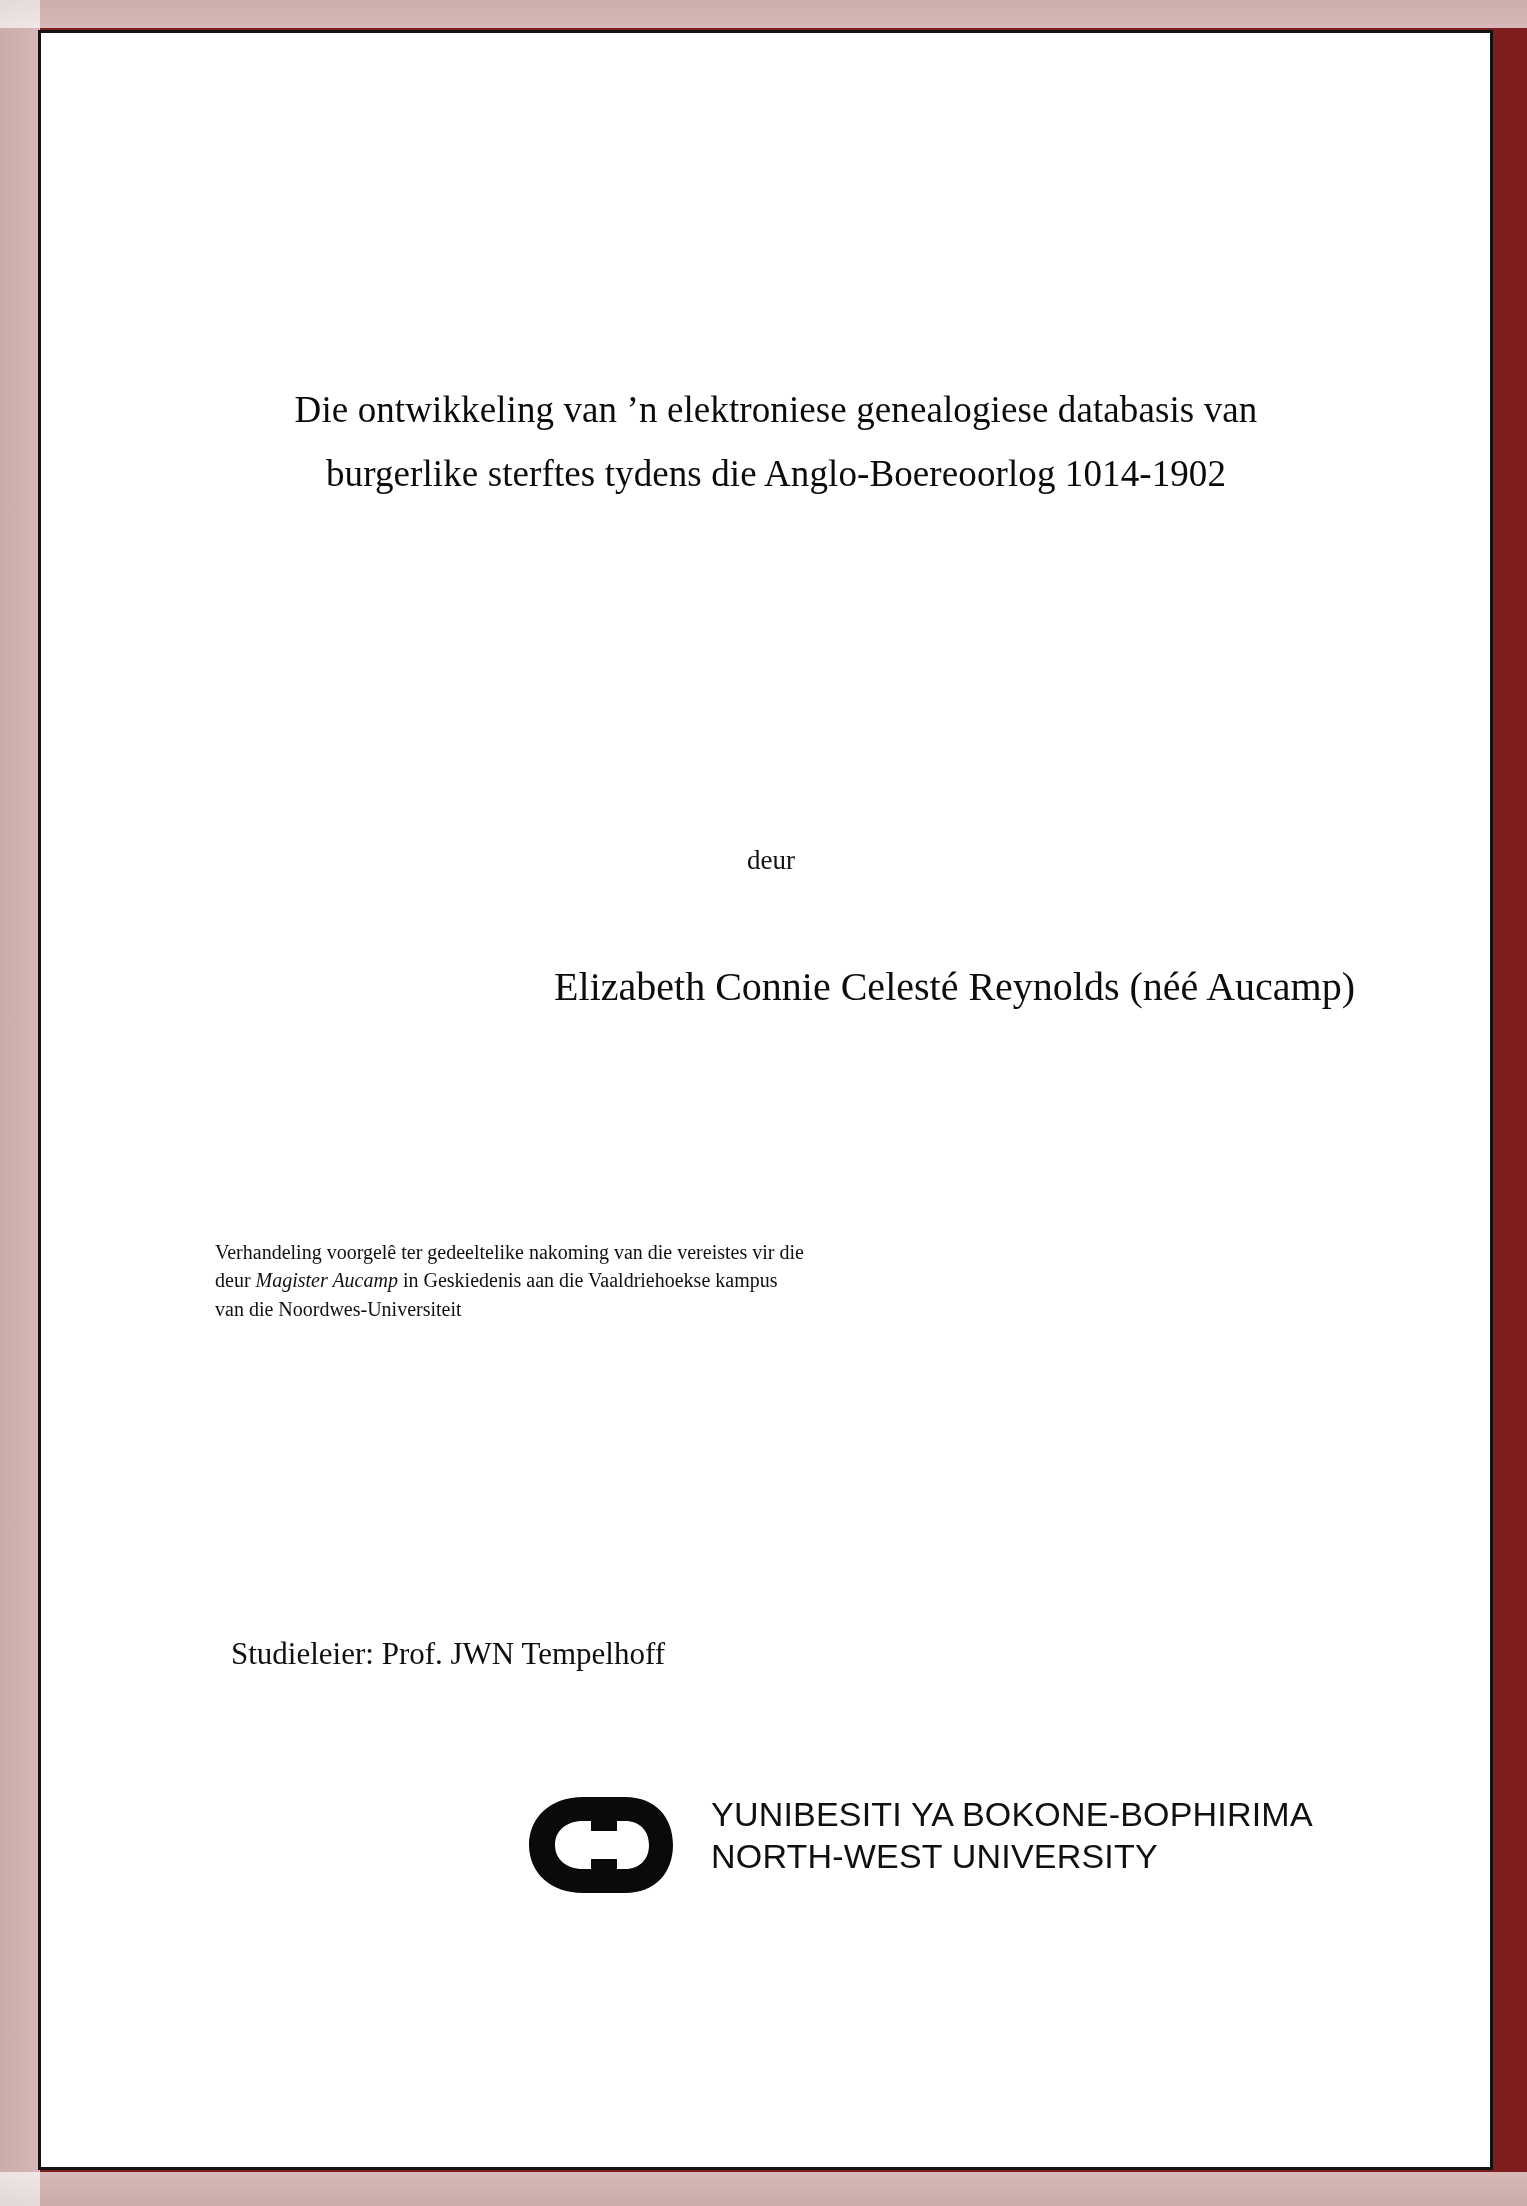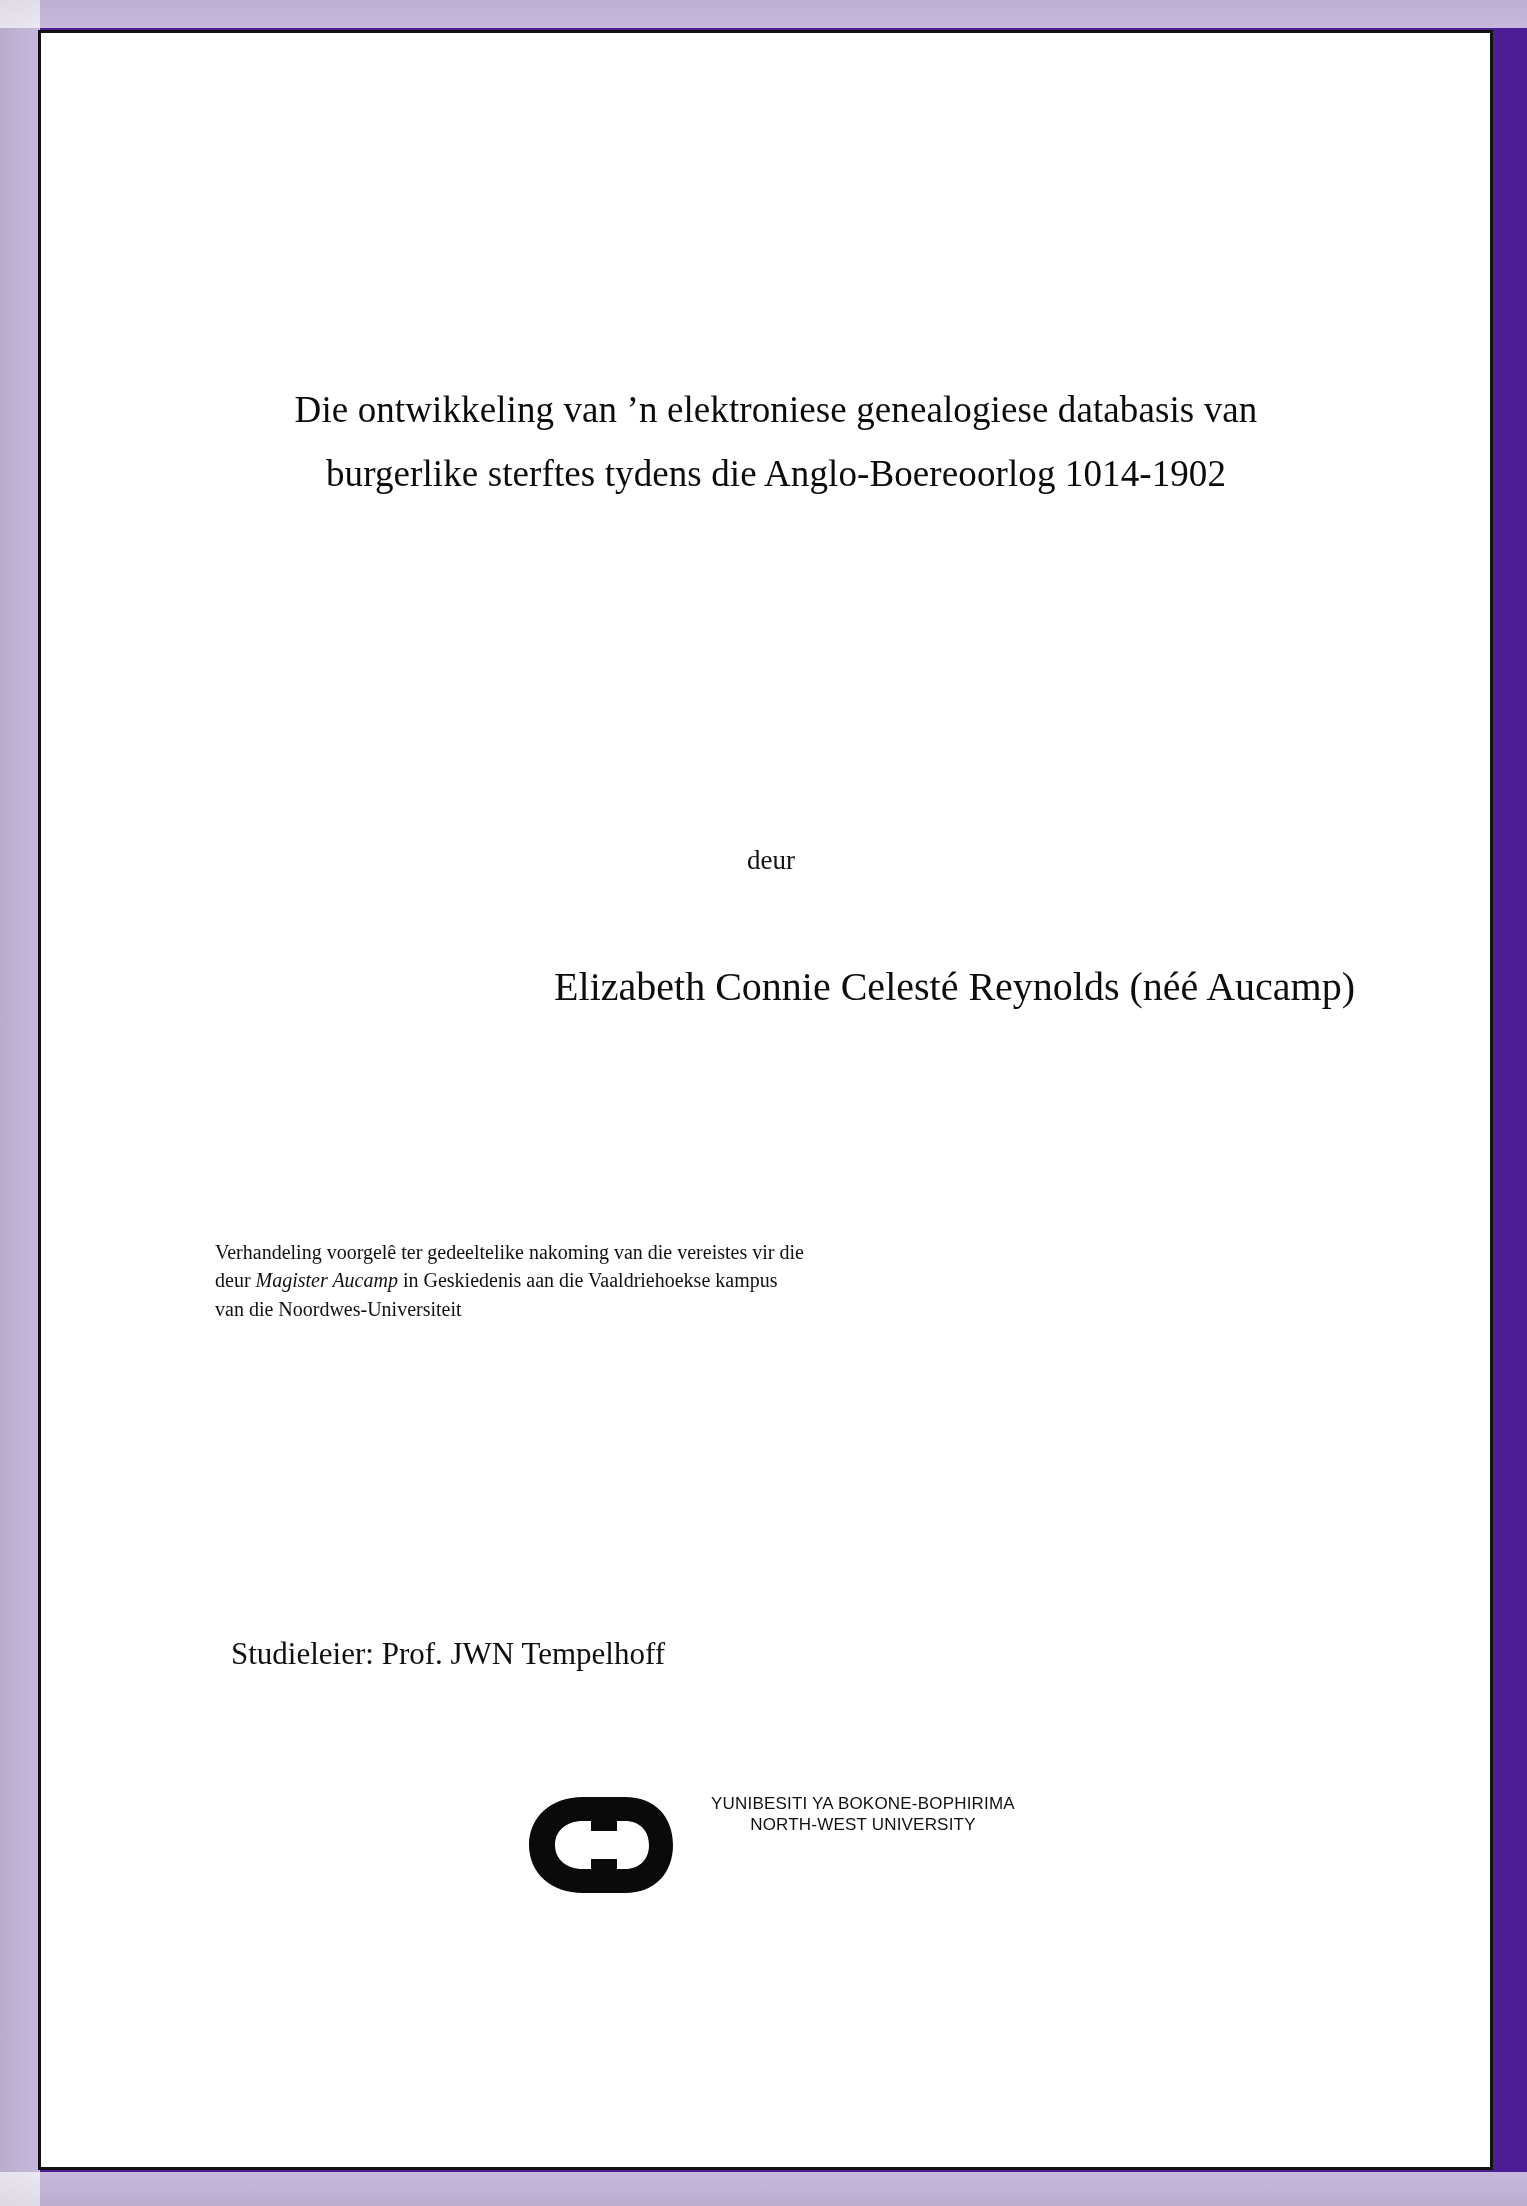--- a/index.html
+++ b/index.html
@@ -16,21 +16,21 @@
     overflow: hidden;
   }
 
   
   .page-scan {
     position: absolute;
     left: 0;
     top: 0;
     width: 1527px;
     height: 2206px;
-    background: #4c1d95;
+    background: #7f1d1d;
   }
 
   
   .page-frame {
     position: absolute;
     left: 38px;
     top: 30px;
     width: 1455px;
     height: 2140px;
     border: 3px solid #121212;
@@ -131,26 +131,25 @@
     left: 0;
     top: 3px;
     width: 175px;
     height: 108px;
   }
   .logo-text {
     position: absolute;
     left: 190px;
     top: 6px;
     font-family: "Liberation Sans", sans-serif;
-    font-size: 17px;
+    font-size: 34px;
     line-height: 1.23;
     letter-spacing: 0.2px;
     color: #101010;
     font-weight: 500;
-    text-align: center;
   }
   .logo-text div { white-space: nowrap; }
 
   
   .edge-shade-left {
     position: absolute;
     left: 0; top: 0; width: 40px; height: 2206px;
     background: linear-gradient(to right, #e9e9e6, #fbfbfa);
     opacity: .7;
   }

